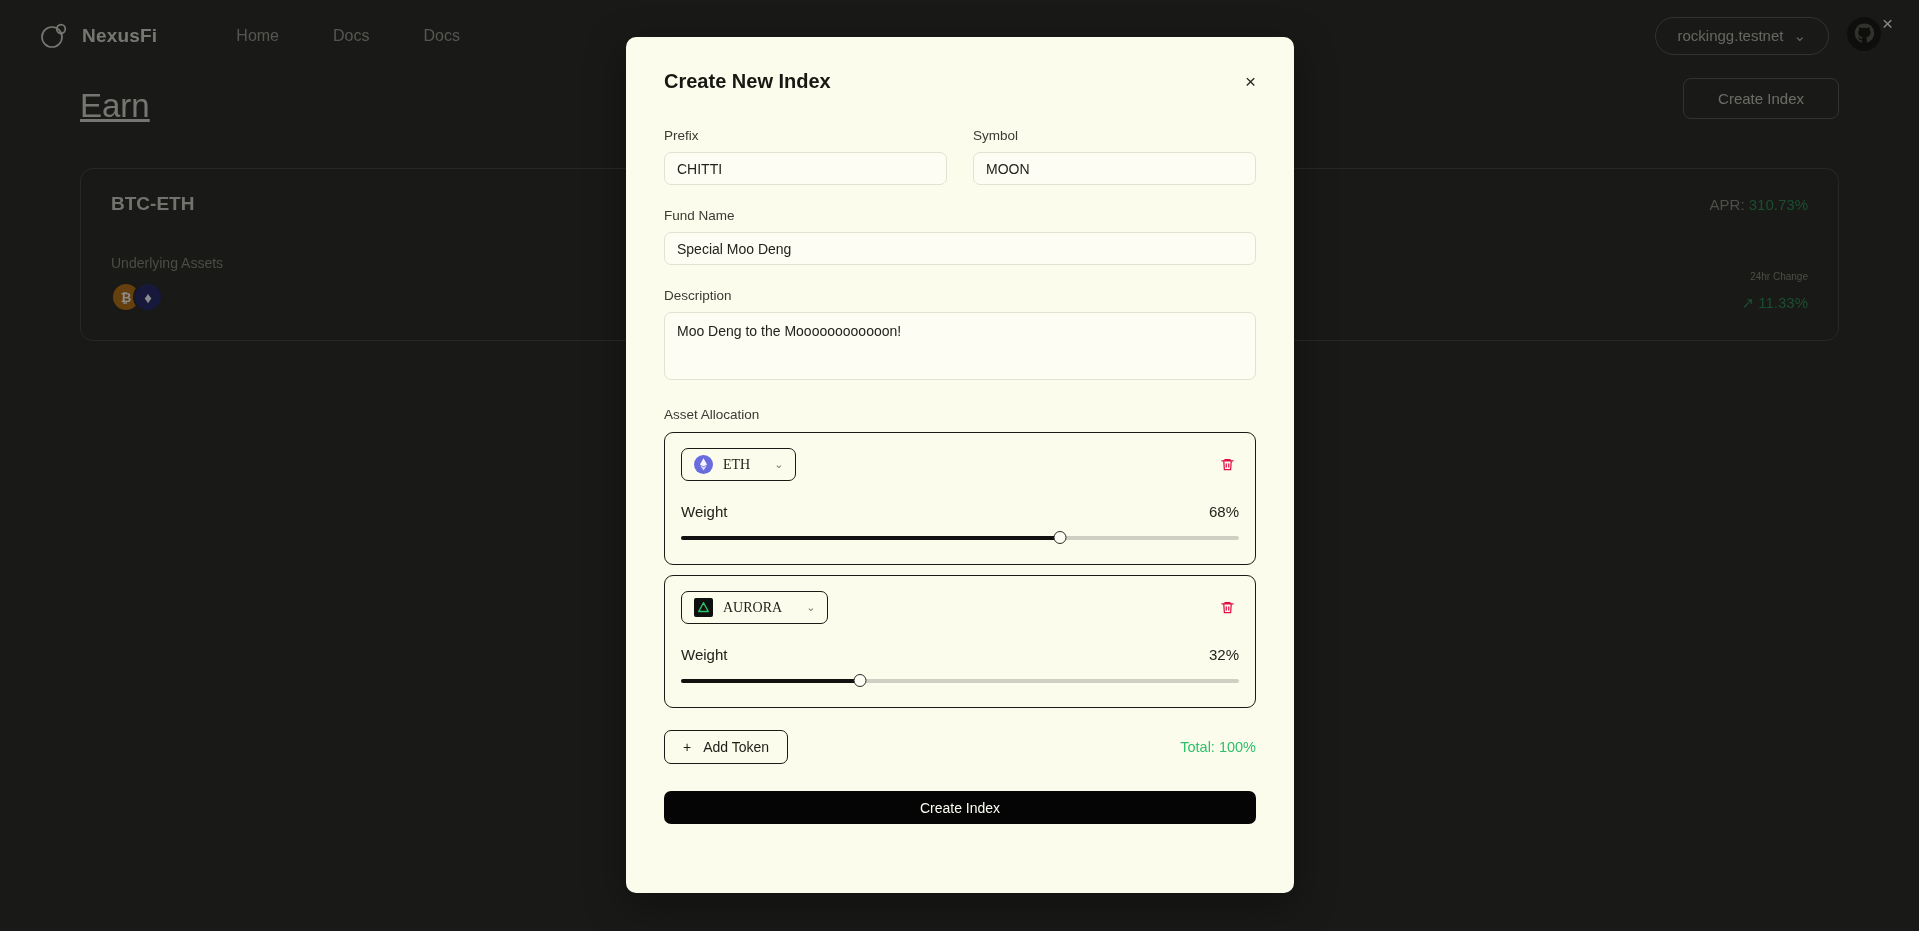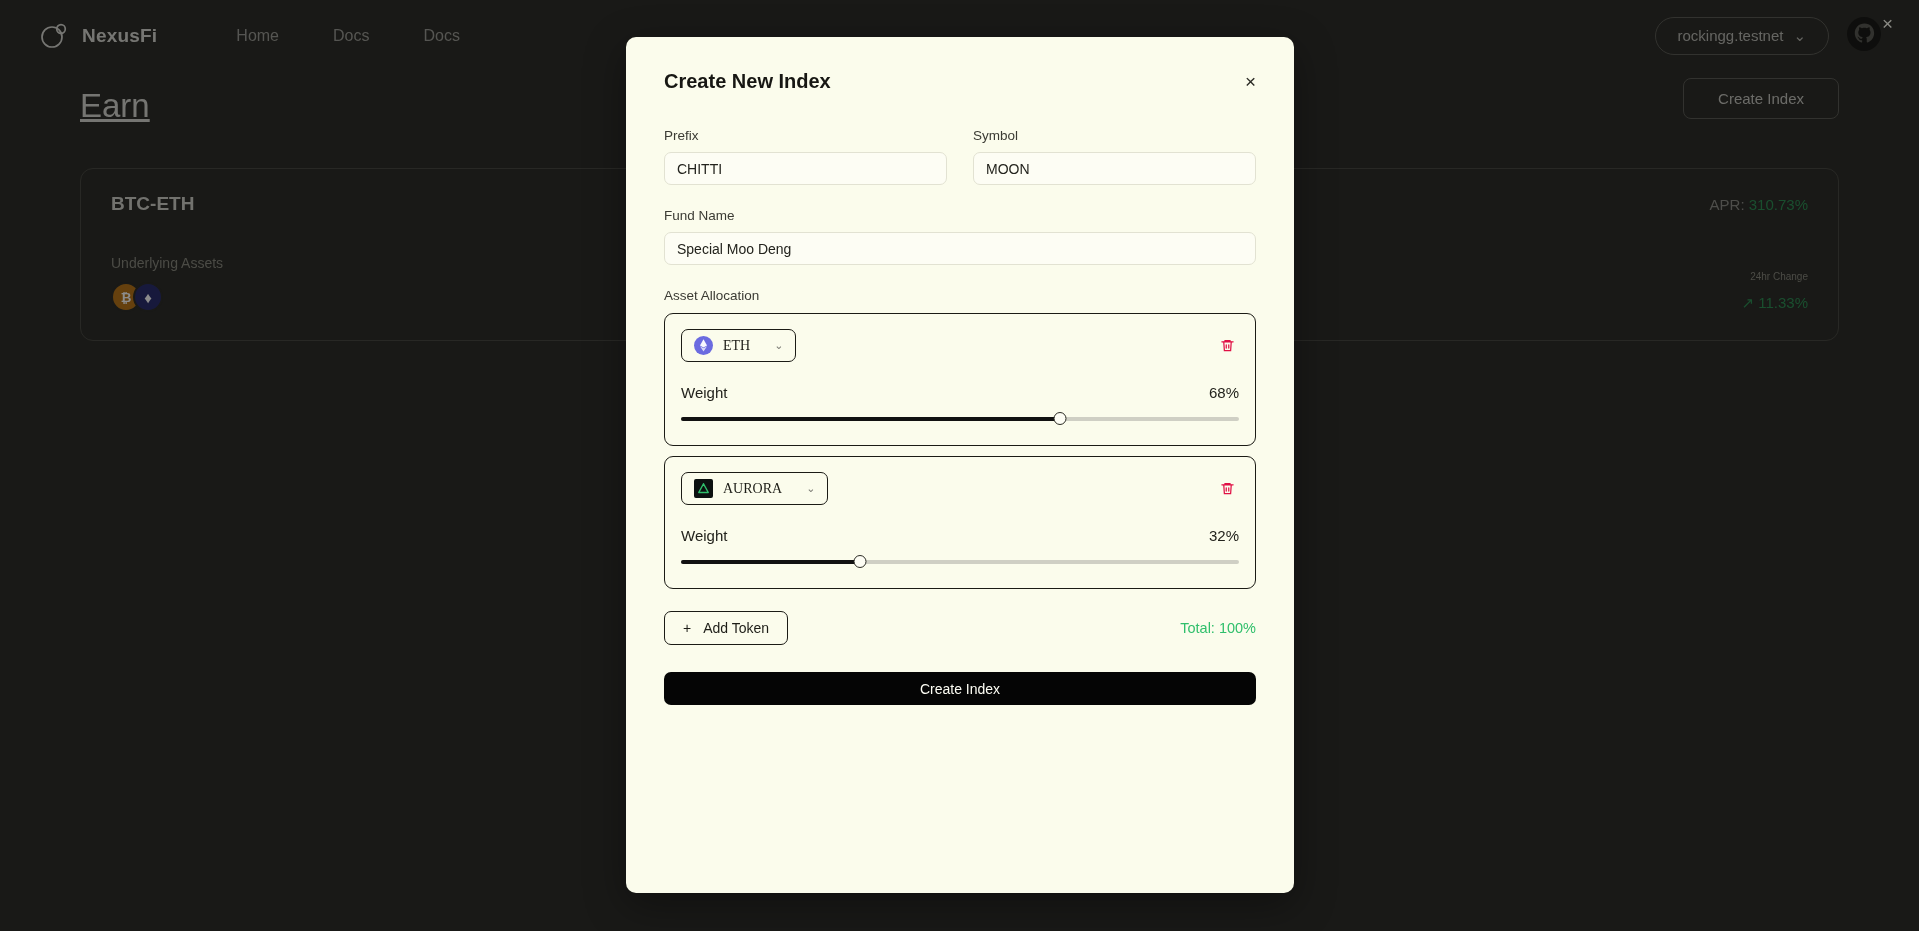--- a/index.html
+++ b/index.html
@@ -330,20 +330,24 @@
         <label class="field-label">Symbol</label>
         <input class="txt-input" value="MOON" style="">
       </div>
     </div>
 
     <div class="block">
       <label class="field-label">Fund Name</label>
       <input class="txt-input" value="Special Moo Deng" style="">
     </div>
 
+    <div class="block">
+      <label class="field-label">Description</label>
+      <textarea class="ta-input" style="">Moo Deng to the Moooooooooooon!</textarea>
+    </div>
 
     <div class="block">
       <label class="field-label">Asset Allocation</label>
 
       <div class="alloc-card">
         <div class="alloc-top">
           <div class="token-select">
             <span class="token-logo">
               <svg width="19" height="19" viewBox="0 0 20 20">
                 <circle cx="10" cy="10" r="10" fill="#6b6be0"></circle>

